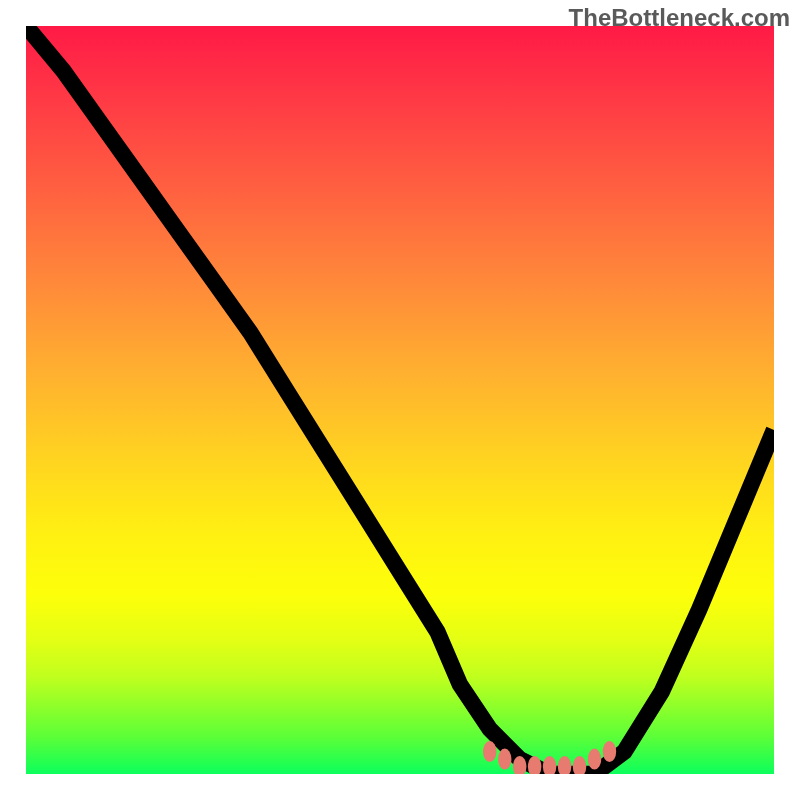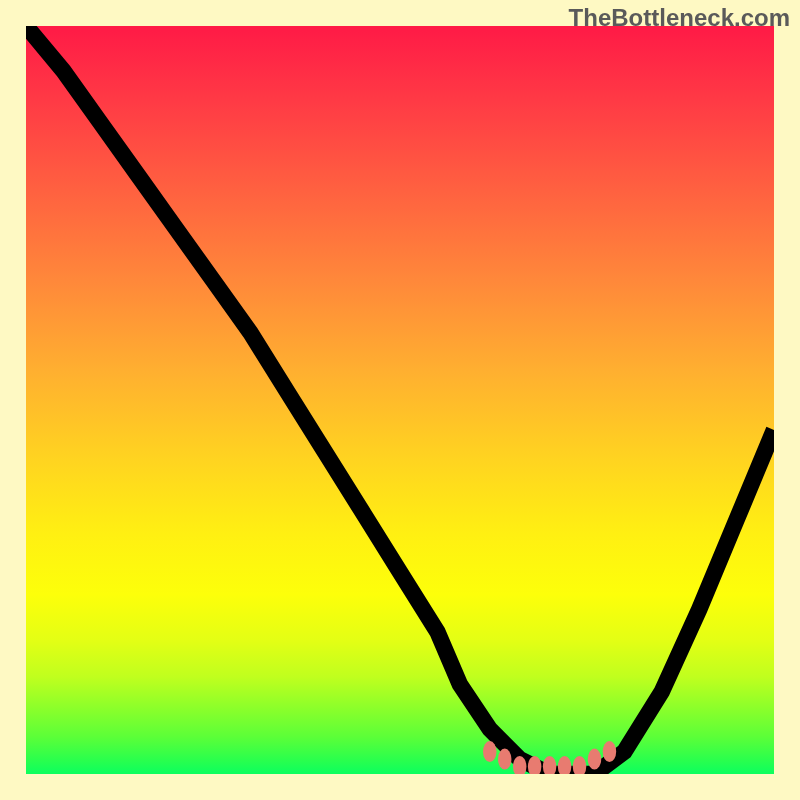--- a/index.html
+++ b/index.html
@@ -1,20 +1,20 @@
 <!DOCTYPE html>
 <html><head>
 <meta charset="utf-8">
 <style>
   * { margin: 0; padding: 0; box-sizing: border-box; }
   html, body { width: 800px; height: 800px; overflow: hidden; background: #000; }
   .frame {
     width: 800px;
     height: 800px;
-    background: #fef9c3;
+    background: #ffffff;
     position: relative;
   }
   .watermark {
     position: absolute;
     top: 4px;
     right: 10px;
     font-family: Arial, Helvetica, sans-serif;
     font-size: 24px;
     font-weight: bold;
     color: #5a5a5a;

